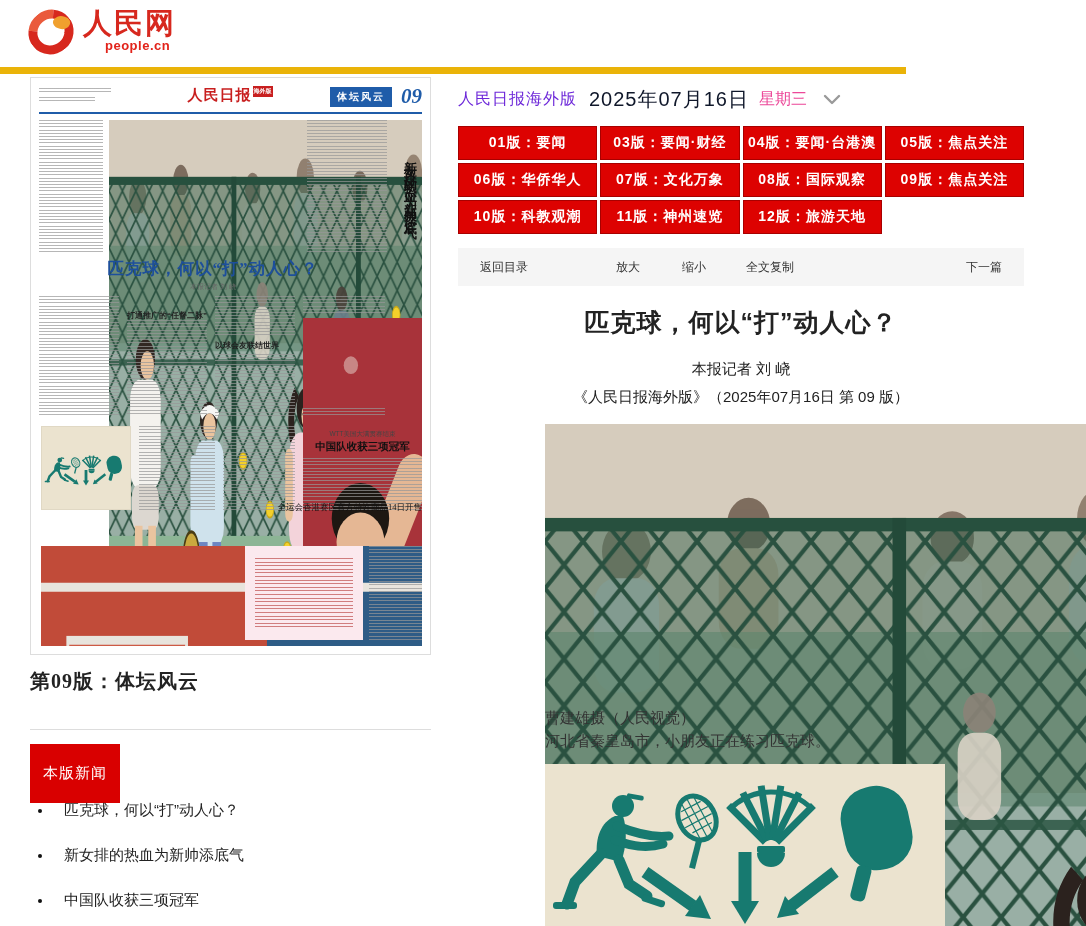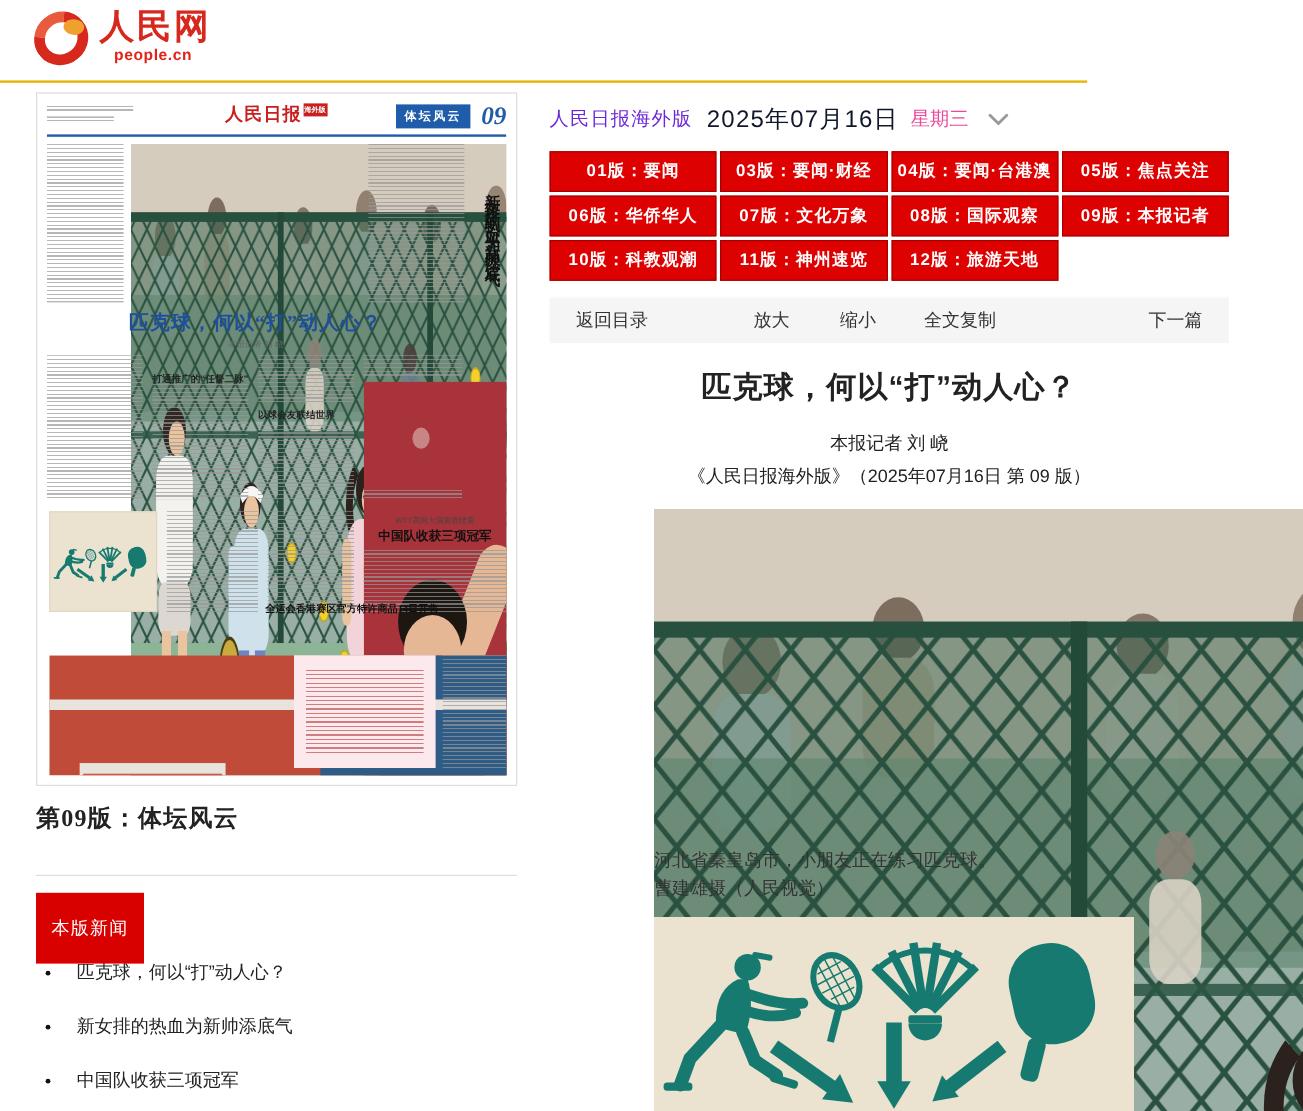--- a/index.html
+++ b/index.html
@@ -1,27 +1,27 @@
 <!DOCTYPE html>
 <html><head>
 <meta charset="utf-8">
 <style>
   html,body{margin:0;padding:0;background:#fff;}
   body{font-family:"Liberation Sans","DejaVu Sans",sans-serif;color:#222;}
   #page{position:relative;width:1086px;height:926px;overflow:hidden;background:#fff;}
 
   
-  .hdr{position:absolute;left:0;top:0;width:906px;height:67px;background:#fff;border-bottom:2px solid #eab308;}
+  .hdr{position:absolute;left:0;top:0;width:906px;height:67px;background:#fff;border-bottom:7px solid #eab308;}
   .logo{position:absolute;left:25px;top:7px;display:flex;align-items:flex-start;cursor:pointer;}
   .logo-mark{position:relative;width:52px;height:50px;}
   .lm-ring{position:absolute;inset:3px;border-radius:50%;border:9px solid #d7281e;border-top-color:#ea5a3c;transform:rotate(-40deg);}
   .lm-gold{position:absolute;right:7px;top:9px;width:17px;height:13px;background:#f0a02e;border-radius:60% 40% 55% 45%;transform:rotate(18deg);}
   .logo-txt{display:flex;flex-direction:column;margin-left:6px;}
   .logo-cn{font-size:29px;font-weight:bold;color:#d7281e;letter-spacing:2px;line-height:32px;}
-  .logo-en{font-size:13px;font-weight:bold;color:#e2231a;margin-left:12px;margin-top:-1px;letter-spacing:.5px;}
+  .logo-en{font-size:13px;font-weight:bold;color:#e2231a;margin-left:22px;margin-top:-1px;letter-spacing:.5px;}
   .nav{position:absolute;right:92px;top:22px;display:flex;gap:68px;}
   .nav-item{font-size:16px;color:#333;cursor:pointer;}
 
   
   .thumb{position:absolute;left:30px;top:77px;width:401px;height:578px;border:1px solid #ddd;background:#fff;box-sizing:border-box;padding:8px;cursor:pointer;}
   .tp{position:relative;width:383px;height:560px;overflow:hidden;}
   .ft{background-image:repeating-linear-gradient(180deg,#979797 0,#979797 1px,transparent 1px,transparent 3.2px);opacity:.7;}
   .ftp{background-image:repeating-linear-gradient(180deg,#c96a6a 0,#c96a6a 1px,transparent 1px,transparent 3.6px);opacity:.85;}
   .np-date1{position:absolute;left:0;top:2px;width:72px;height:5px;}
   .np-date2{position:absolute;left:0;top:11px;width:56px;height:5px;}
@@ -44,21 +44,21 @@
   .np-c3b{position:absolute;left:176px;top:268px;width:80px;height:62px;}
   .np-c4a{position:absolute;left:264px;top:210px;width:82px;height:18px;}
   .np-vb{position:absolute;left:264px;top:232px;width:82px;height:86px;}
   .np-c4b{position:absolute;left:264px;top:322px;width:82px;height:8px;}
   .np-illus{position:absolute;left:2px;top:340px;width:90px;height:84px;background:#ebe3cf;display:flex;align-items:center;justify-content:center;border:1px solid #e0d8c4;box-sizing:border-box;}
   .np-m1{position:absolute;left:100px;top:340px;width:76px;height:86px;}
   .np-m2{position:absolute;left:184px;top:340px;width:72px;height:86px;}
   .np-kicker{position:absolute;left:264px;top:344px;width:119px;text-align:center;font-size:6.5px;color:#444;}
   .np-n2{position:absolute;left:264px;top:354px;width:119px;text-align:center;font-size:10.5px;font-weight:bold;color:#111;font-family:"Liberation Serif","DejaVu Serif",serif;}
   .np-n2f{position:absolute;left:264px;top:372px;width:119px;height:54px;}
-  .np-n3{position:absolute;left:182px;top:416px;width:201px;text-align:left;font-size:8.5px;font-weight:bold;color:#111;font-family:"Liberation Serif","DejaVu Serif",serif;}
+  .np-n3{position:absolute;left:182px;top:416px;width:201px;text-align:right;font-size:8.5px;font-weight:normal;color:#111;font-family:"Liberation Serif","DejaVu Serif",serif;}
   .np-bb{position:absolute;left:2px;top:460px;width:200px;height:94px;}
   .np-pink{position:absolute;left:206px;top:460px;width:118px;height:94px;background:#fbe9ee;box-sizing:border-box;padding:12px 10px;}
   .np-brf{position:absolute;left:330px;top:460px;width:53px;height:94px;}
 
   .pg-label{position:absolute;left:30px;top:668px;font-size:20px;font-weight:bold;color:#222;letter-spacing:1px;font-family:"Liberation Serif","DejaVu Serif",serif;}
   .divider{position:absolute;left:30px;top:729px;width:401px;height:1px;background:#ddd;}
   .badge{position:absolute;left:30px;top:744px;background:#d90000;color:#fff;font-size:15px;padding:20px 13px;letter-spacing:1px;}
   .alist{position:absolute;left:30px;top:788px;width:401px;}
   .arow{display:flex;align-items:center;height:45px;cursor:pointer;}
   .adot{width:4px;height:4px;border-radius:50%;background:#111;margin:0 22px 0 8px;flex:none;}
@@ -67,21 +67,21 @@
   
   .paper-row{position:absolute;left:458px;top:86px;display:flex;align-items:center;}
   .paper-name{font-size:16px;color:#6d28d9;letter-spacing:1px;}
   .paper-date{font-size:20px;color:#0f172a;margin-left:12px;letter-spacing:1px;}
   .paper-week{font-size:16px;color:#ec4899;margin-left:10px;}
   .chev{margin-left:16px;cursor:pointer;display:inline-flex;}
 
   .edgrid{position:absolute;left:458px;top:126px;width:566px;display:grid;grid-template-columns:repeat(4,1fr);gap:3px;}
   .ed-cell{background:#dd0201;border:1px solid #a80000;color:#fff;font-size:14px;height:32px;display:flex;align-items:center;justify-content:center;cursor:pointer;letter-spacing:1px;font-weight:bold;}
 
-  .toolbar{position:absolute;left:458px;top:248px;width:566px;height:38px;background:#f5f5f5;display:flex;align-items:center;box-sizing:border-box;padding:0 22px;font-size:15px;color:#333;}
+  .toolbar{position:absolute;left:458px;top:248px;width:566px;height:38px;background:#f5f5f5;display:flex;align-items:center;box-sizing:border-box;padding:0 22px;font-size:12px;color:#333;}
   .tb{cursor:pointer;}
   .tb-back{margin-right:88px;}
   .tb-zin{margin-right:42px;}
   .tb-zout{margin-right:40px;}
   .tb-next{margin-left:auto;}
 
   .a-title{position:absolute;left:458px;top:306px;width:566px;text-align:center;font-size:25px;font-weight:bold;color:#222;letter-spacing:1px;}
   .a-by{position:absolute;left:458px;top:360px;width:566px;text-align:center;font-size:15px;color:#222;}
   .a-src{position:absolute;left:458px;top:388px;width:566px;text-align:center;font-size:15px;color:#222;}
   .a-photo{position:absolute;left:545px;top:424px;width:400px;height:276px;}
@@ -428,21 +428,21 @@
   </div>
 
   <div class="edgrid">
     <div class="ed-cell">01版：要闻</div>
     <div class="ed-cell">03版：要闻·财经</div>
     <div class="ed-cell">04版：要闻·台港澳</div>
     <div class="ed-cell">05版：焦点关注</div>
     <div class="ed-cell">06版：华侨华人</div>
     <div class="ed-cell">07版：文化万象</div>
     <div class="ed-cell">08版：国际观察</div>
-    <div class="ed-cell">09版：本报记者</div>
+    <div class="ed-cell">09版：焦点关注</div>
     <div class="ed-cell">10版：科教观潮</div>
     <div class="ed-cell">11版：神州速览</div>
     <div class="ed-cell">12版：旅游天地</div>
   </div>
 
   <div class="toolbar">
     <span class="tb tb-back">返回目录</span>
     <span class="tb tb-zin">放大</span>
     <span class="tb tb-zout">缩小</span>
     <span class="tb">全文复制</span>
@@ -451,22 +451,22 @@
 
   <div class="a-title">匹克球，何以“打”动人心？</div>
   <div class="a-by">本报记者 刘 峣</div>
   <div class="a-src">《人民日报海外版》（2025年07月16日  第  09  版）</div>
 
   <svg class="a-photo fit">
       <use href="#photo-scene"></use>
     </svg>
 
   <div class="a-cap">
+    <div>曹建雄摄（人民视觉）</div>
     <div>河北省秦皇岛市，小朋友正在练习匹克球。</div>
-    <div>曹建雄摄（人民视觉）</div>
   </div>
 
   <div class="a-illus">
     <svg class="fit" viewBox="0 0 400 162" preserveAspectRatio="none">
         <use href="#illus-scene"></use>
       </svg>
   </div>
 
 </div>
 

